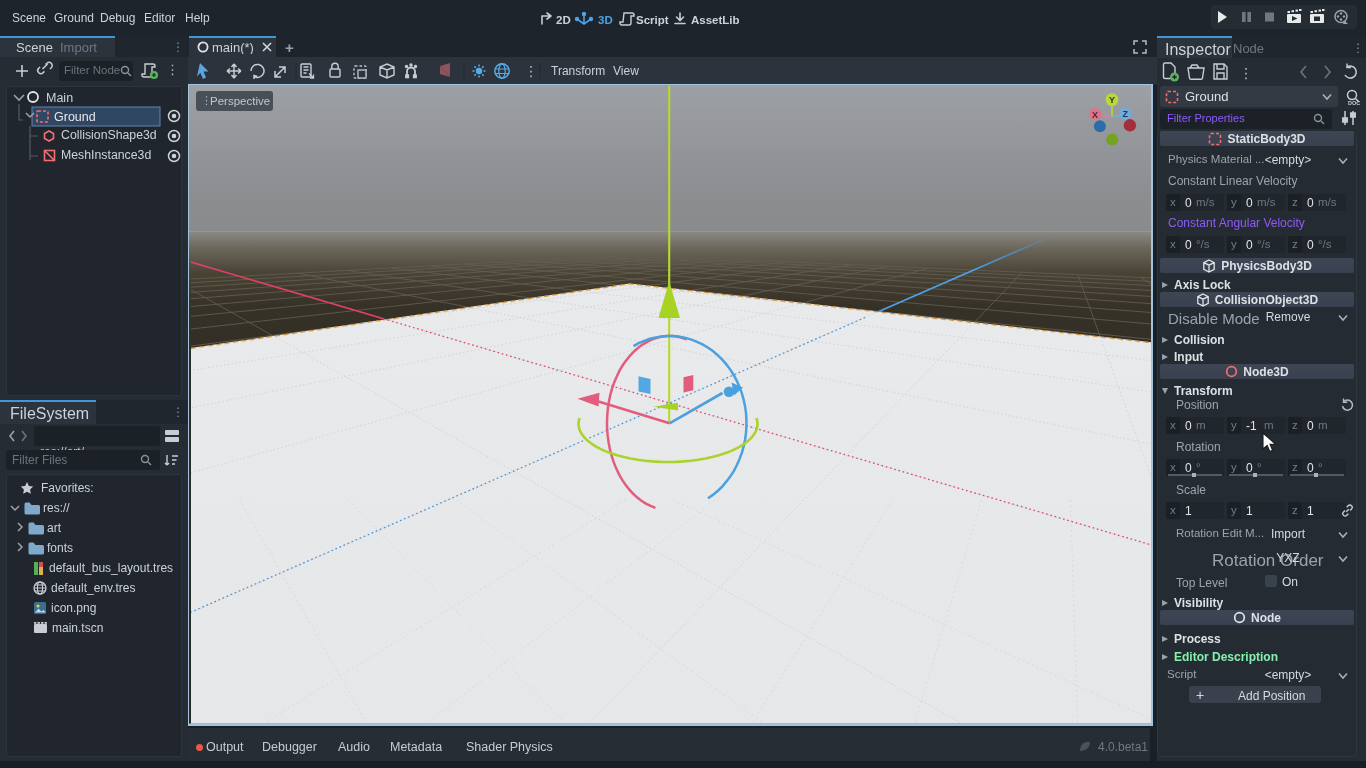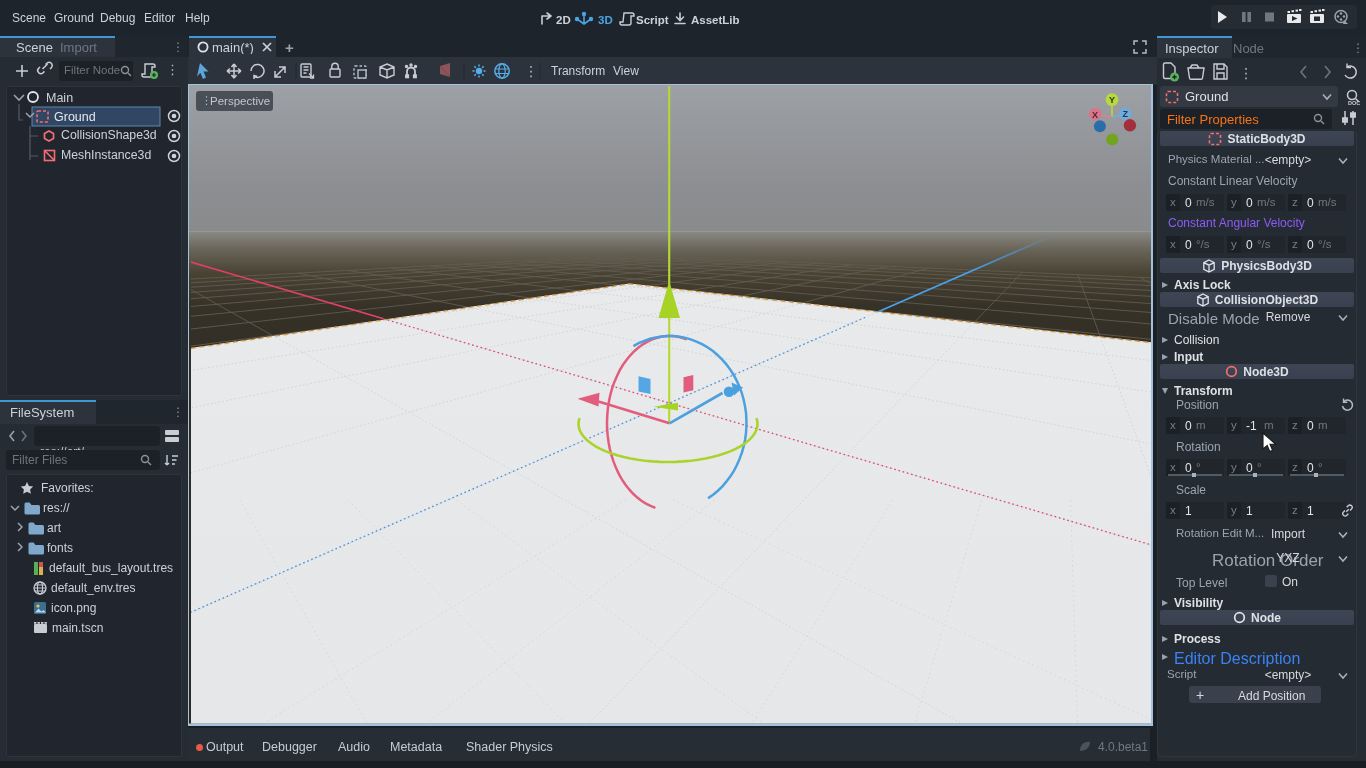--- a/index.html
+++ b/index.html
@@ -116,21 +116,21 @@
 <circle cx="168" cy="30" r="5.5"></circle>
       <circle cx="168" cy="30" r="1.6" fill="#ccd2d9"></circle>
 <circle cx="168" cy="50" r="5.5"></circle>
       <circle cx="168" cy="50" r="1.6" fill="#ccd2d9"></circle>
 <circle cx="168" cy="70" r="5.5"></circle>
       <circle cx="168" cy="70" r="1.6" fill="#ccd2d9"></circle>
 </g>
 </svg>
 <div class="abs" style="left:0;top:400px;width:188px;height:24px;background:#20262e"></div>
 <div class="abs" style="left:0;top:400px;width:96px;height:24px;background:#2d333d;border-top:2px solid #4197d3"></div>
-<div class="abs txt" style="left:10px;top:405px;font-size:13px">FileSystem</div>
+<div class="abs txt" style="left:10px;top:405px;font-size:16px">FileSystem</div>
 <div class="abs txt" style="left:172px;top:405px;color:#8b939d;font-size:12px">⋮</div>
 <svg class="abs" style="left:6px;top:428px" width="26" height="16" viewBox="0 0 26 16">
 <path d="M8 3 L4 8 L8 13" fill="none" stroke="#9aa2ab" stroke-width="1.6"></path>
 <path d="M16 3 L20 8 L16 13" fill="none" stroke="#6b737d" stroke-width="1.6"></path>
 </svg>
 <div class="abs" style="left:34px;top:426px;width:126px;height:20px;background:#1c2127;border-radius:3px"></div>
 <div class="abs txt" style="left:40px;top:445px;font-size:12px;color:#c2c8cf">res://art/</div>
 <svg class="abs" style="left:163px;top:428px" width="18" height="16" viewBox="0 0 18 16">
     <g fill="#c8cdd4">
       <rect x="2" y="2" width="14" height="5" rx="1"></rect>
@@ -442,21 +442,21 @@
 <div class="abs txt" style="left:390px;top:740px;font-size:12.5px;color:#c6ccd3">Metadata</div>
 <div class="abs txt" style="left:466px;top:740px;font-size:12.5px;color:#c6ccd3">Shader Physics</div>
 <svg class="abs" style="left:1078px;top:739px" width="14" height="14" viewBox="0 0 14 14">
     <path d="M2 12 C2 6 6 2 12 3 C12 8 8 12 2 12 Z" fill="#4a525c"></path>
   </svg>
 <div class="abs txt" style="left:1098px;top:740px;font-size:12px;color:#707883">4.0.beta1</div>
 <div class="abs" style="left:0;top:761px;width:1366px;height:7px;background:#191e25"></div>
 <div class="abs" style="left:1157px;top:36px;width:209px;height:725px;background:#262c34"></div>
 <div class="abs" style="left:1157px;top:36px;width:209px;height:22px;background:#20262e"></div>
 <div class="abs" style="left:1157px;top:36px;width:75px;height:22px;background:#2d333d;border-top:2px solid #4197d3"></div>
-<div class="abs txt" style="left:1165px;top:41px;font-size:13px">Inspector</div>
+<div class="abs txt" style="left:1165px;top:41px;font-size:16px">Inspector</div>
 <div class="abs txt" style="left:1233px;top:41px;font-size:13px;color:#6f7882">Node</div>
 <div class="abs txt" style="left:1352px;top:41px;color:#8b939d;font-size:12px">⋮</div>
 <svg class="abs" style="left:1157px;top:60px" width="209" height="24" viewBox="0 0 209 24">
 <g fill="none" stroke="#c8cdd4" stroke-width="1.4">
 <path d="M8 3 h6 l4 4 v10 a1.5 1.5 0 0 1 -1.5 1.5 h-8.5 a1.5 1.5 0 0 1 -1.5 -1.5 v-12.5 a1.5 1.5 0 0 1 1.5 -1.5 z"></path>
 </g>
 <circle cx="17.5" cy="17" r="4.5" fill="#5bb25e"></circle>
     <path d="M17.5 14.8 v4.4 M15.3 17 h4.4" stroke="#1e2228" stroke-width="1.3"></path>
 <path d="M33 8 l2 -3 h5 l2 3 M31 8 h16 l-1.5 10 a1.5 1.5 0 0 1 -1.5 1.3 h-10 a1.5 1.5 0 0 1 -1.5 -1.3 z" fill="none" stroke="#c8cdd4" stroke-width="1.4"></path>
 <g fill="none" stroke="#c8cdd4" stroke-width="1.4">
@@ -478,21 +478,21 @@
 <div class="abs txt" style="left:1185px;top:89px;font-size:13px;color:#dde1e6">Ground</div>
 <svg class="abs" style="left:1322px;top:93px" width="10" height="8" viewBox="0 0 10 8">
     <path d="M1 1.5 L5 6 L9 1.5" fill="none" stroke="#aab2bb" stroke-width="1.6"></path>
   </svg>
 <svg class="abs" style="left:1344px;top:88px" width="18" height="18" viewBox="0 0 18 18">
     <circle cx="8" cy="7" r="4.5" fill="none" stroke="#c8cdd4" stroke-width="1.5"></circle>
     <path d="M11.5 10.5 L15 14" stroke="#c8cdd4" stroke-width="1.5"></path>
     <text x="4" y="16.5" font-size="5.5" font-weight="bold" fill="#c8cdd4" font-family="Liberation Sans">DOC</text>
   </svg>
 <div class="abs" style="left:1160px;top:109px;width:172px;height:20px;background:#1c2127;border-radius:3px"></div>
-<div class="abs txt" style="left:1167px;top:112px;font-size:13px;color:#f97316">Filter Properties</div>
+<div class="abs txt" style="left:1167px;top:112px;font-size:11px;color:#8b5cf6">Filter Properties</div>
 <svg class="abs" style="left:1313px;top:113px" width="12" height="12" viewBox="0 0 12 12">
     <circle cx="5" cy="5" r="3.5" fill="none" stroke="#8a929c" stroke-width="1.4"></circle>
     <path d="M8 8 L11 11" stroke="#8a929c" stroke-width="1.4"></path>
   </svg>
 <svg class="abs" style="left:1340px;top:109px" width="18" height="18" viewBox="0 0 18 18">
     <g stroke="#c8cdd4" stroke-width="1.5" fill="none">
       <path d="M5 2 v14 M13 2 v14"></path>
       <rect x="2.8" y="9" width="4.4" height="4" fill="#c8cdd4"></rect>
       <rect x="10.8" y="4" width="4.4" height="4" fill="#c8cdd4"></rect>
     </g>
@@ -550,21 +550,21 @@
 <div class="abs" style="left:1160px;top:293px;width:194px;text-align:center;font-size:12px;font-weight:bold;color:#dde1e6;line-height:13px"><svg style="display:inline-block;vertical-align:-3px;margin-right:5px" width="14" height="14" viewBox="0 0 14 14">
       <path d="M7 1 l5.2 2.6 v6.8 L7 13 L1.8 10.4 V3.6 Z M1.8 3.6 L7 6.2 l5.2 -2.6 M7 6.2 V13" fill="none" stroke="#e0e4e8" stroke-width="1.3"></path>
     </svg>CollisionObject3D</div>
 <div class="abs" style="left:1168px;top:310px;font-size:15px;color:#9ba4ae">Disable Mode</div>
 <div class="abs" style="left:1246px;top:310px;width:84px;text-align:center;font-size:12px;color:#d6dae0">Remove</div>
 <svg class="abs" style="left:1338px;top:314px" width="10" height="8" viewBox="0 0 10 8">
     <path d="M1 1.5 L5 6 L9 1.5" fill="none" stroke="#aab2bb" stroke-width="1.5"></path>
   </svg>
 <div class="abs" style="left:1157px;top:331px;width:200px;height:18px"></div>
 <div class="abs" style="left:1162px;top:332px;font-size:12px;color:#99a3ad">▸</div>
-<div class="abs" style="left:1174px;top:333px;font-size:12px;font-weight:normal;color:#dde1e6">Collision</div>
+<div class="abs" style="left:1174px;top:333px;font-size:12px;font-weight:bold;color:#dde1e6">Collision</div>
 <div class="abs" style="left:1157px;top:348px;width:200px;height:18px"></div>
 <div class="abs" style="left:1162px;top:349px;font-size:12px;color:#99a3ad">▸</div>
 <div class="abs" style="left:1174px;top:350px;font-size:12px;font-weight:bold;color:#dde1e6">Input</div>
 <div class="abs" style="left:1160px;top:364px;width:194px;height:15px;background:linear-gradient(#3e4553,#394050);border-radius:2px"></div>
 <div class="abs" style="left:1160px;top:365px;width:194px;text-align:center;font-size:12px;font-weight:bold;color:#dde1e6;line-height:13px"><svg style="display:inline-block;vertical-align:-2.5px;margin-right:5px" width="13" height="13" viewBox="0 0 13 13">
       <circle cx="6.5" cy="6.5" r="4.8" fill="none" stroke="#f16f6f" stroke-width="1.7"></circle>
     </svg>Node3D</div>
 <div class="abs" style="left:1157px;top:382px;width:200px;height:18px"></div>
 <div class="abs" style="left:1162px;top:383px;font-size:12px;color:#99a3ad">▾</div>
 <div class="abs" style="left:1174px;top:384px;font-size:12px;font-weight:bold;color:#dde1e6">Transform</div>
@@ -646,21 +646,21 @@
 <div class="abs" style="left:1174px;top:596px;font-size:12px;font-weight:bold;color:#dde1e6">Visibility</div>
 <div class="abs" style="left:1160px;top:610px;width:194px;height:15px;background:linear-gradient(#3e4553,#394050);border-radius:2px"></div>
 <div class="abs" style="left:1160px;top:611px;width:194px;text-align:center;font-size:12px;font-weight:bold;color:#dde1e6;line-height:13px"><svg style="display:inline-block;vertical-align:-2.5px;margin-right:5px" width="13" height="13" viewBox="0 0 13 13">
       <circle cx="6.5" cy="6.5" r="4.8" fill="none" stroke="#e0e4e8" stroke-width="1.7"></circle>
     </svg>Node</div>
 <div class="abs" style="left:1157px;top:630px;width:200px;height:18px"></div>
 <div class="abs" style="left:1162px;top:631px;font-size:12px;color:#99a3ad">▸</div>
 <div class="abs" style="left:1174px;top:632px;font-size:12px;font-weight:bold;color:#dde1e6">Process</div>
 <div class="abs" style="left:1157px;top:648px;width:200px;height:18px"></div>
 <div class="abs" style="left:1162px;top:649px;font-size:12px;color:#99a3ad">▸</div>
-<div class="abs" style="left:1174px;top:650px;font-size:16px;font-weight:normal;color:#3b82f6">Editor Description</div>
+<div class="abs" style="left:1174px;top:650px;font-size:12px;font-weight:bold;color:#86efac">Editor Description</div>
 <div class="abs" style="left:1167px;top:668px;font-size:11.5px;color:#9ba4ae">Script</div>
 <div class="abs" style="left:1246px;top:668px;width:84px;text-align:center;font-size:12px;color:#d6dae0">&lt;empty&gt;</div>
 <svg class="abs" style="left:1338px;top:672px" width="10" height="8" viewBox="0 0 10 8">
     <path d="M1 1.5 L5 6 L9 1.5" fill="none" stroke="#aab2bb" stroke-width="1.5"></path>
   </svg>
 <div class="abs" style="left:1189px;top:686px;width:132px;height:17px;background:#3a414c;border-radius:3px"></div>
 <div class="abs" style="left:1196px;top:687px;font-size:14px;color:#d6dae0">+</div>
 <div class="abs" style="left:1238px;top:689px;font-size:12px;color:#d6dae0">Add Position</div>
 <svg class="abs" style="left:1261px;top:432px" width="16" height="22" viewBox="0 0 16 22">
     <path d="M2 1 L2 17 L6.2 13.4 L8.8 19.5 L11.6 18.3 L9 12.3 L14.5 12 Z" fill="#fff" stroke="#1a1a1a" stroke-width="1.1"></path>

